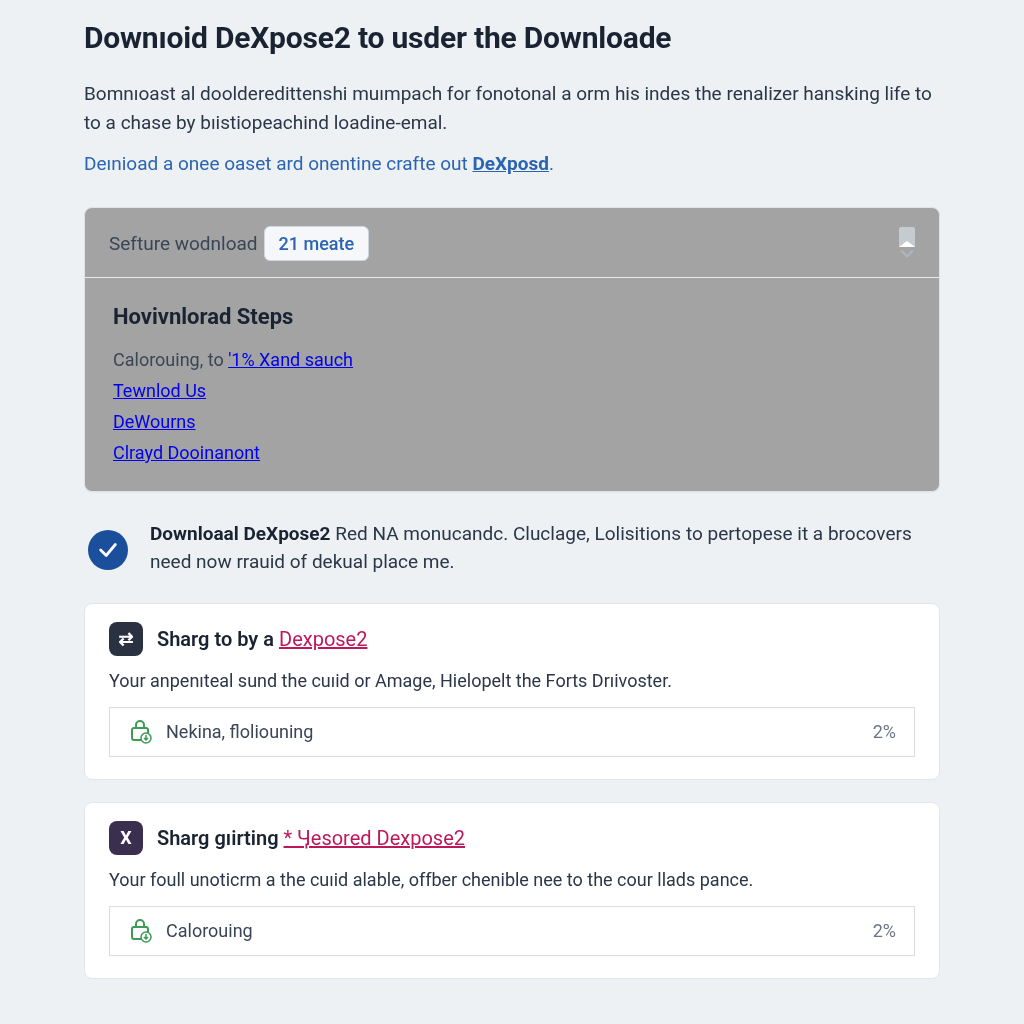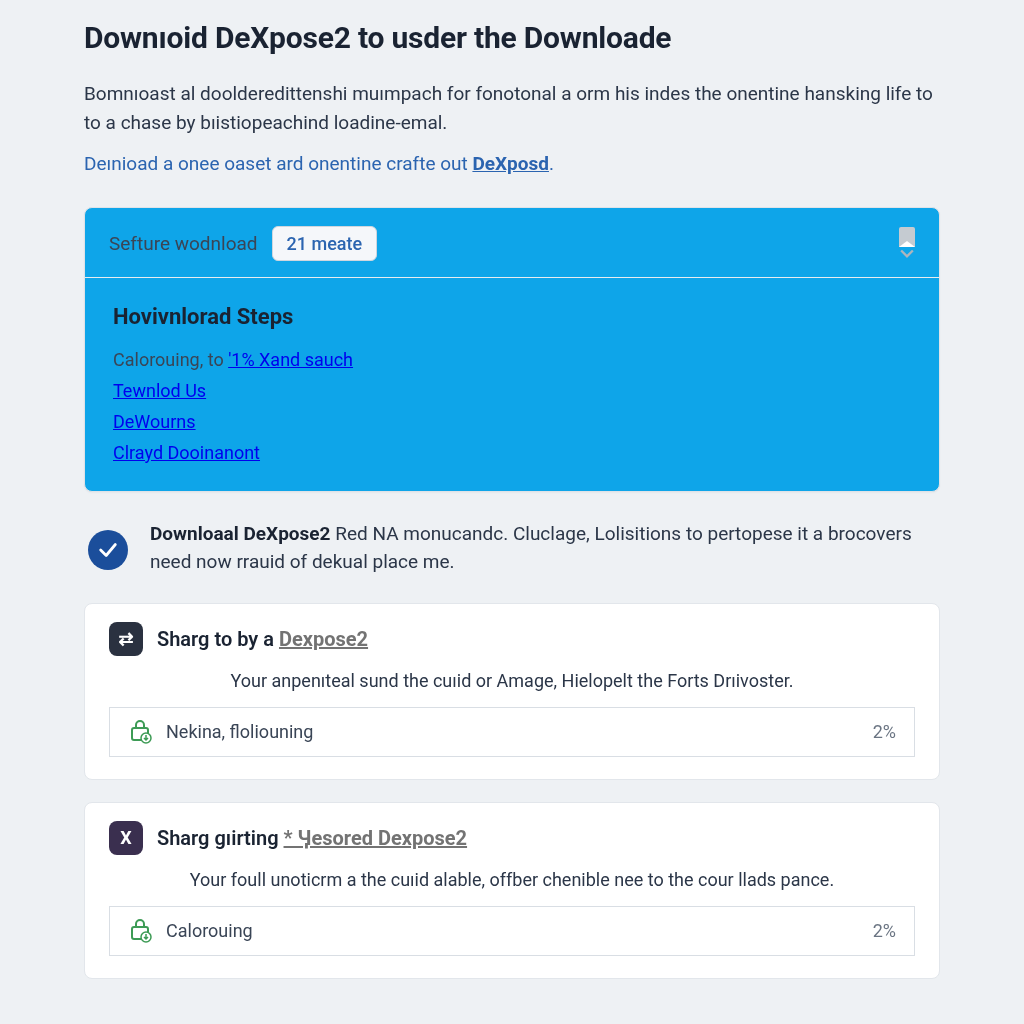--- a/index.html
+++ b/index.html
@@ -30,39 +30,39 @@
   .intro-link-line {
     font-size: 19px;
     color: #2b64b0;
     margin-bottom: 32px;
   }
   .intro-link-line .strong-link {
     font-weight: 700;
     color: #2b64b0;
   }
   .panel {
-    background: #0ea5e9;
+    background: #a3a3a3;
     border: 1px solid #dfe3e8;
     border-radius: 8px;
     box-shadow: 0 1px 2px rgba(0,0,0,0.04);
     margin-bottom: 28px;
   }
   .panel-header {
     display: flex;
     align-items: center;
     padding: 18px 24px 16px 24px;
     border-bottom: 1px solid #e9ecef;
   }
   .panel-header-label {
     font-size: 19px;
     color: #3a4556;
   }
   .badge {
     display: inline-block;
-    margin-left: 14px;
+    margin-left: 6px;
     padding: 6px 14px;
     border: 1px solid #cfd6de;
     border-radius: 6px;
     background: #f5f7fa;
     color: #2b64b0;
     font-size: 18px;
     font-weight: 500;
   }
   .panel-header-spacer { flex: 1; }
   .bookmark {
@@ -162,29 +162,28 @@
     flex-shrink: 0;
   }
   .card-icon.dark { background: #2a3140; }
   .card-icon.purple { background: #3a2f4f; }
   .card-title {
     font-size: 20px;
     font-weight: 600;
     color: #1a2332;
   }
   .card-title .link {
-    color: #737373;
-    font-weight: 700;
+    color: #be185d;
+    font-weight: 400;
     margin-top: 44px;
   }
   .card-desc {
     font-size: 18px;
     color: #2b3648;
     margin-bottom: 16px;
-    text-align: center;
   }
   .progress-row {
     display: flex;
     align-items: center;
     gap: 14px;
     border: 1px solid #d9dee4;
     border-radius: 0;
     padding: 12px 18px;
   }
   .progress-icon {
@@ -204,21 +203,21 @@
     color: #6b7583;
   }
 </style>
 </head>
 <body>
 
 <div class="page">
 
   <h1 class="title">Downıoid DeXpose2 to usder the Downloade</h1>
 
-  <p class="intro">Bomnıoast al doolderedittenshi muımpach for fonotonal a orm his indes the onentine hansking life to to a chase by bıistiopeachind loadine-emal.</p>
+  <p class="intro">Bomnıoast al doolderedittenshi muımpach for fonotonal a orm his indes the renalizer hansking life to to a chase by bıistiopeachind loadine-emal.</p>
 
   <p class="intro-link-line">
     <span>Deınioad a onee oaset ard onentine crafte out </span><a href="#" class="strong-link">DeXposd</a><span>.</span>
   </p>
 
   <div class="panel">
     <div class="panel-header">
       <span class="panel-header-label">Sefture wodnload</span>
       <span class="badge">21 meate</span>
       <span class="panel-header-spacer"></span>

